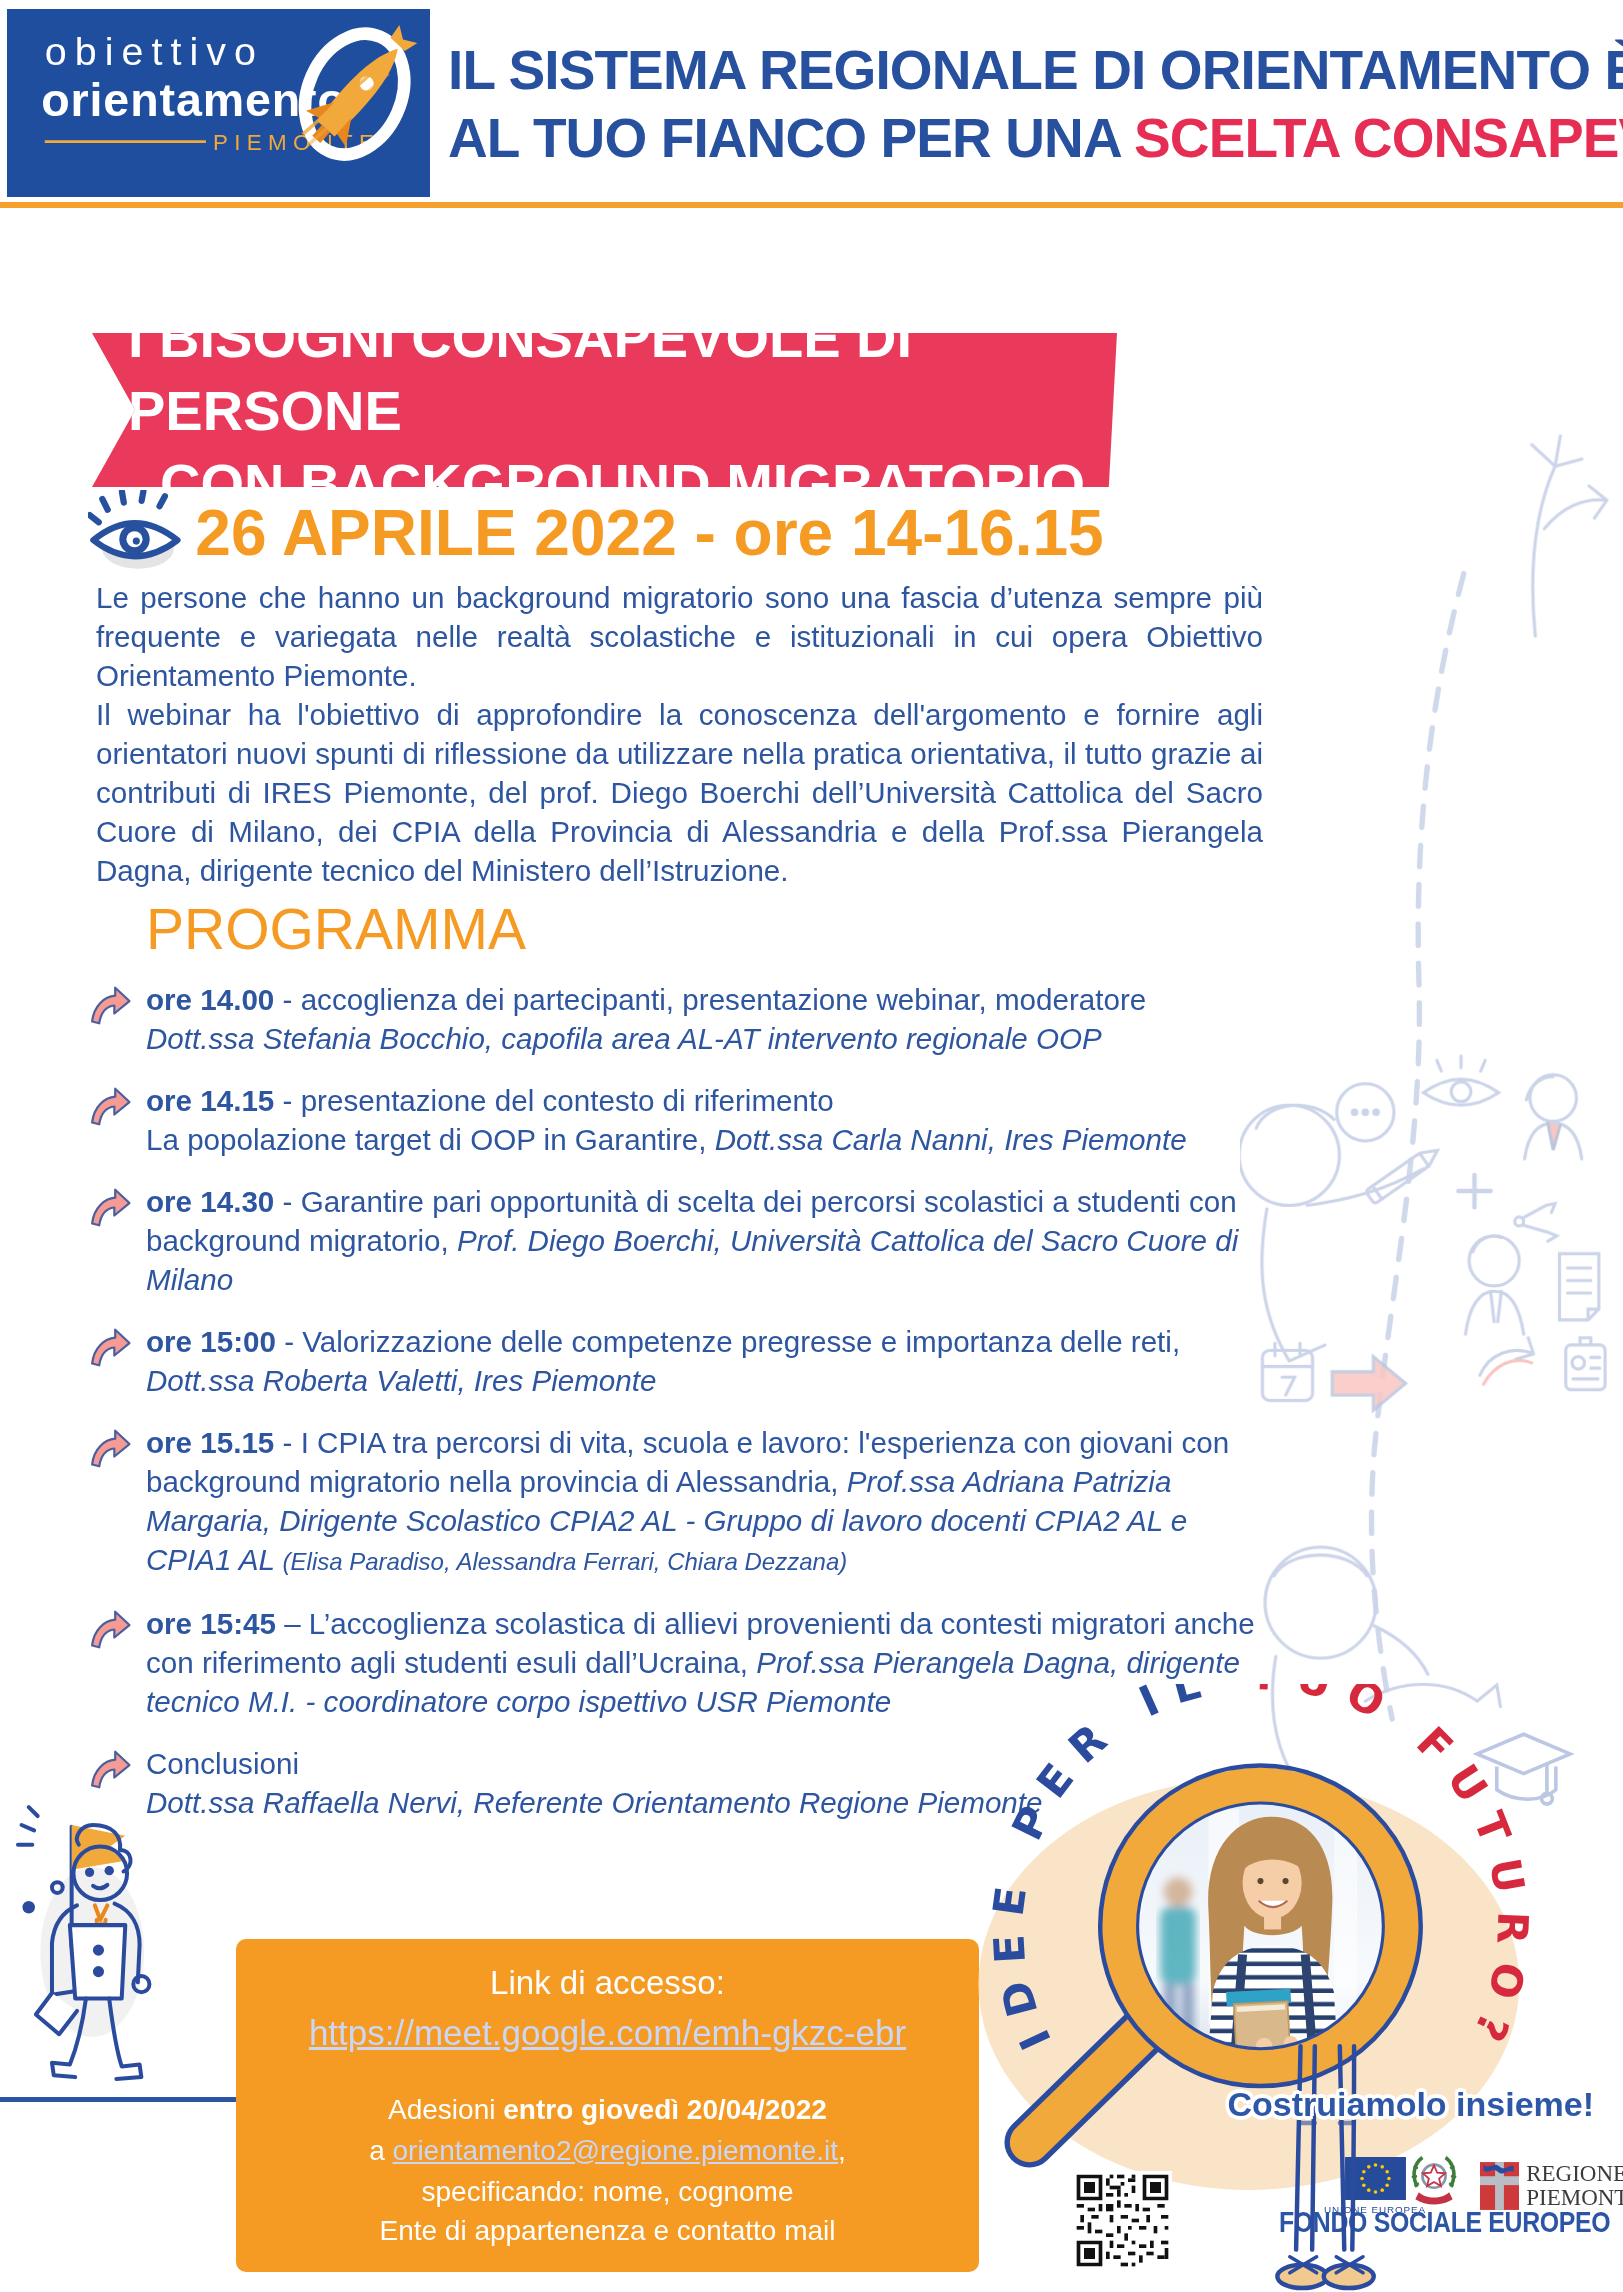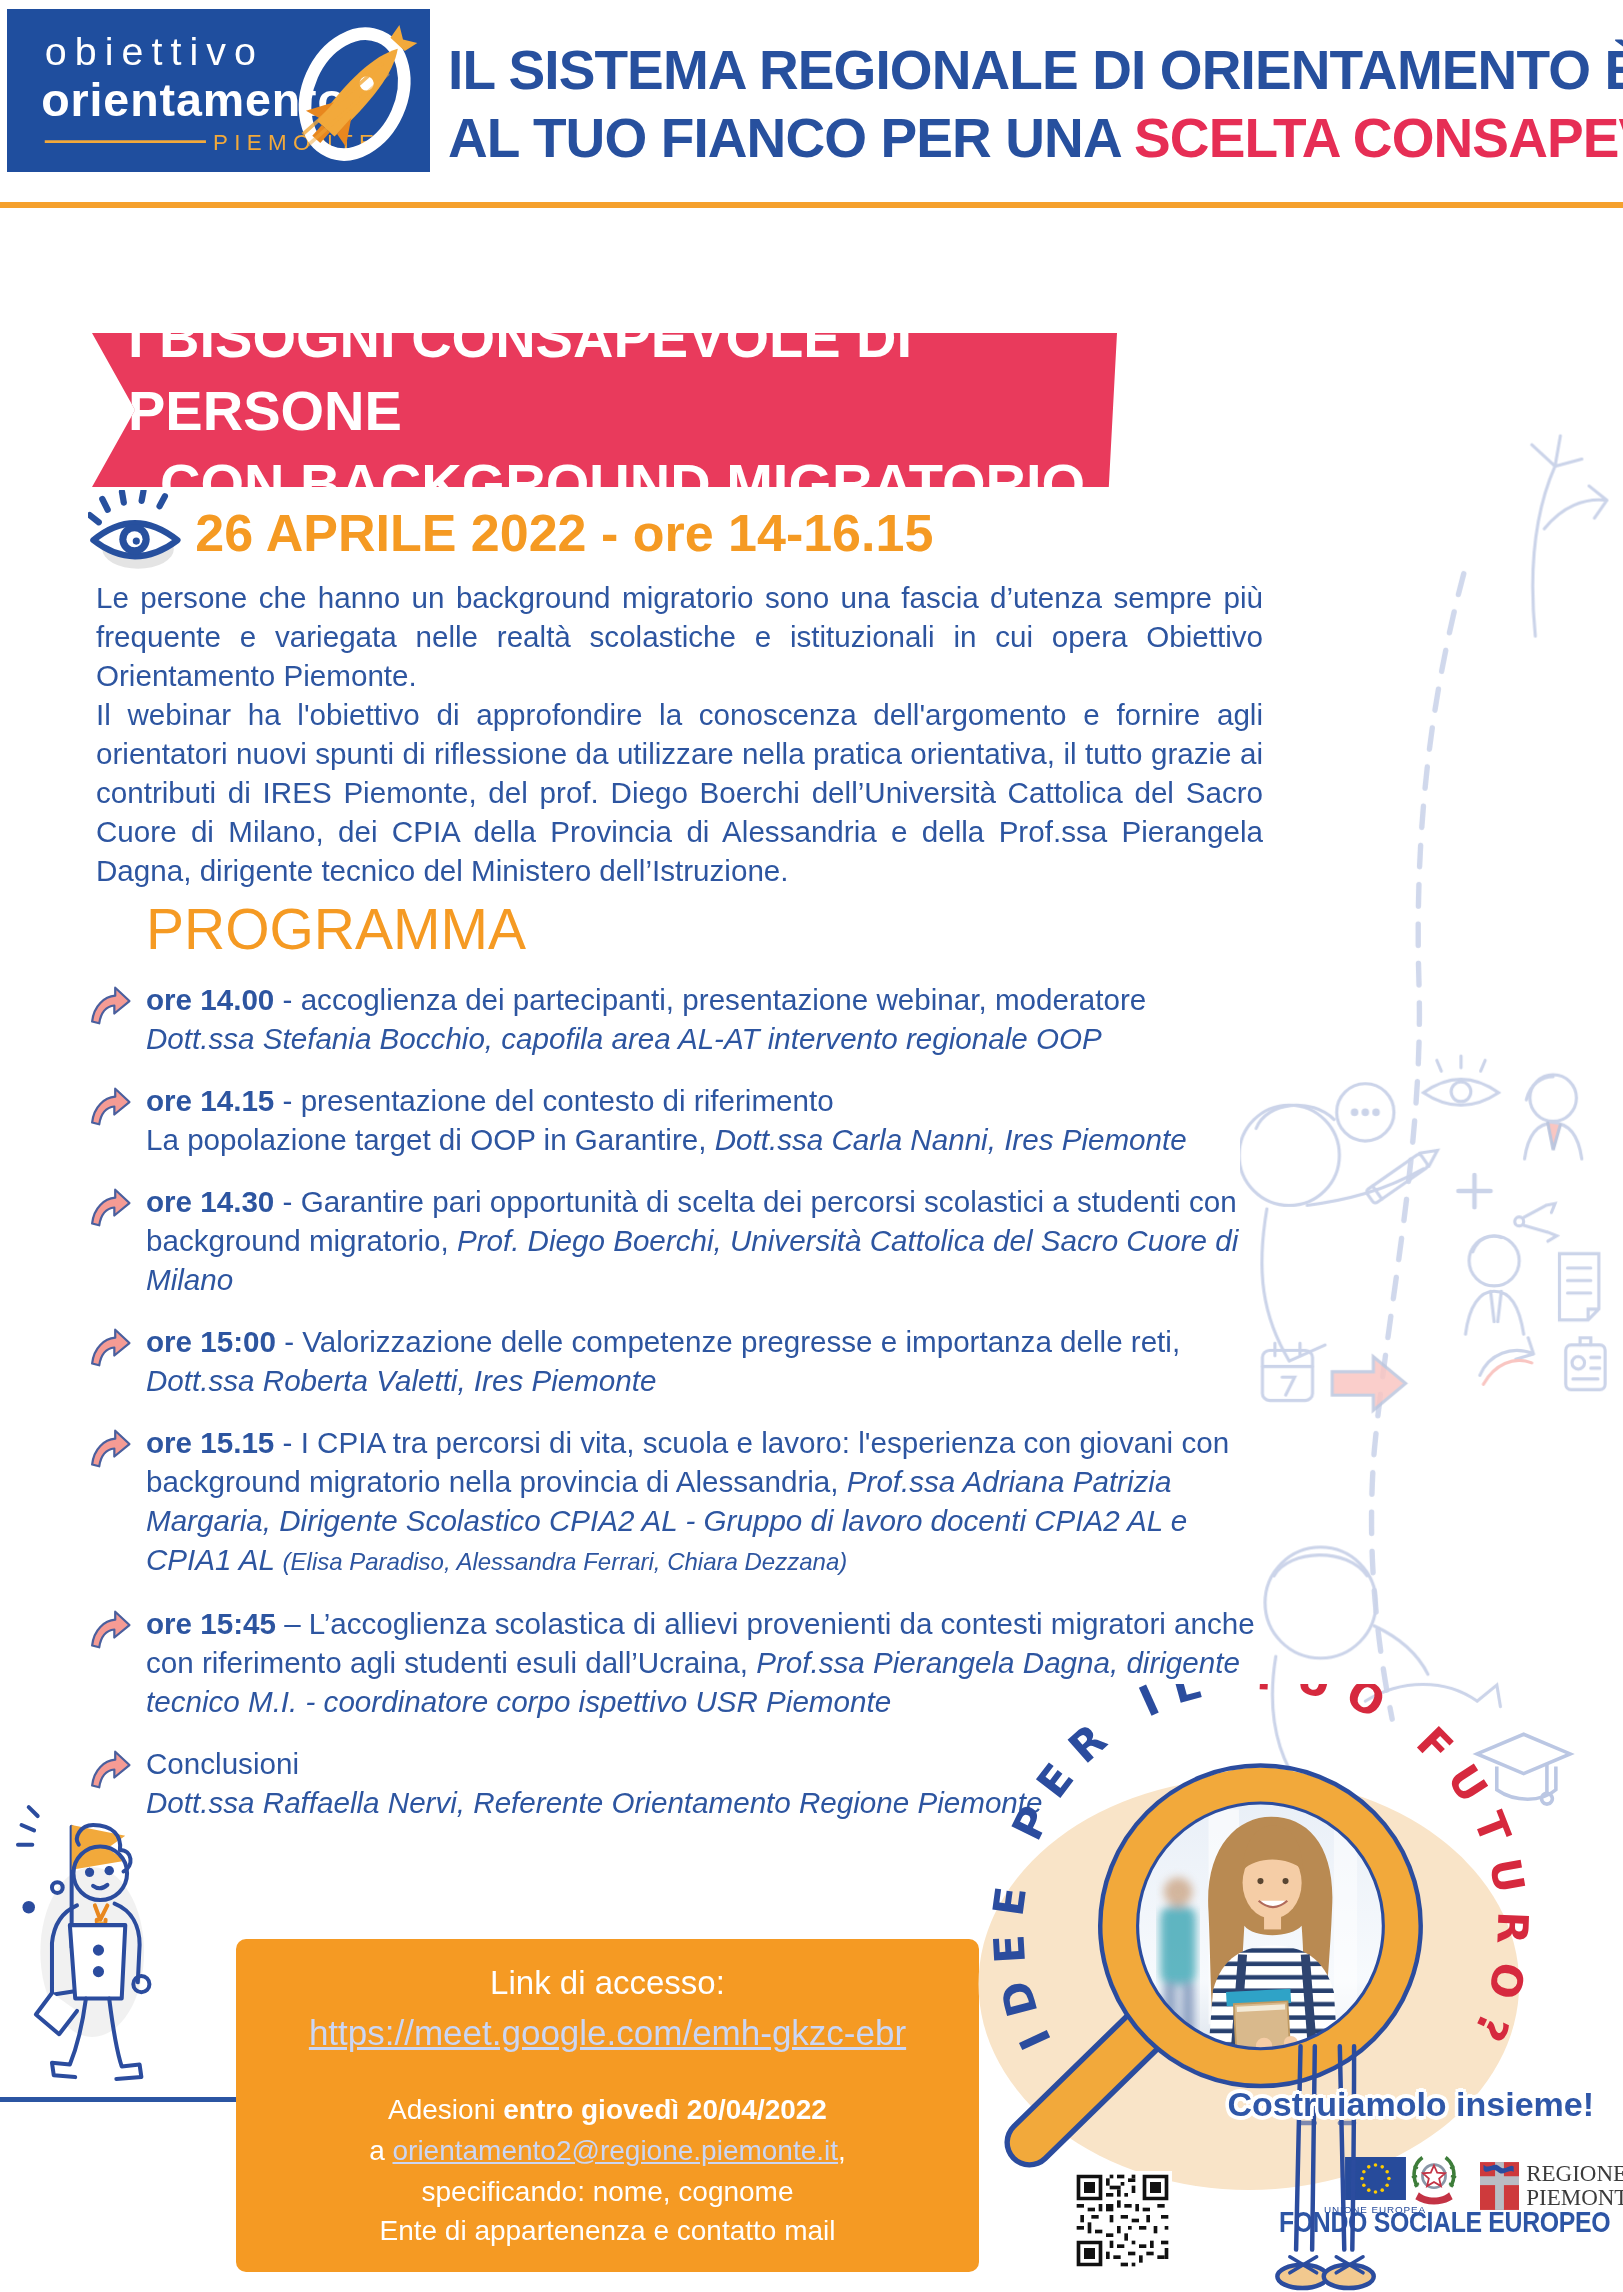--- a/index.html
+++ b/index.html
@@ -1,36 +1,36 @@
 <!DOCTYPE html>
 <html style="font-size:14.3px"><head>
 <meta charset="utf-8">
 <style>
   html,body{margin:0;padding:0;background:#e8e8e8;}
   .page{position:relative;width:1624px;height:2293px;background:#ffffff;overflow:hidden;
         font-family:"Liberation Sans",sans-serif;}
   .abs{position:absolute;}
 
   
-  .logo-box{left:7.2px;top:9px;width:423px;height:163px;background:#1F4E9E;}
+  .logo-box{left:7.2px;top:9px;width:423px;height:188px;background:#1F4E9E;}
   .hdr-title{left:448px;top:36px;width:1164px;font-size:55px;font-weight:bold;
              color:#27509E;line-height:68px;letter-spacing:-0.9px;white-space:nowrap;}
   .hdr-hl{color:#E62E55;}
   .orange-rule{left:0;top:202px;width:1624px;height:6.3px;background:#F5A02C;}
 
   
   .ribbon{left:92px;top:333px;width:1025px;height:154px;background:#E93A5C;
           clip-path:polygon(0% 0%,100% 0%,99.2% 100%,0% 100%,4.2% 50%);
           display:flex;flex-direction:column;justify-content:center;align-items:center;
           padding-left:36px;box-sizing:border-box;}
   .ribbon div{color:#fff;font-weight:bold;font-size:56px;line-height:73px;letter-spacing:0;}
 
   
   .date-row{left:88px;top:488px;display:flex;align-items:center;}
-  .date-text{margin-left:14.3px;font-size:52px;font-weight:bold;color:#F59A23;line-height:90px;white-space:nowrap;}
+  .date-text{margin-left:14.3px;font-size:64px;font-weight:bold;color:#F59A23;line-height:90px;white-space:nowrap;}
 
   
   .intro{left:96px;top:578px;width:1167px;font-size:29.6px;line-height:39px;color:#2D55A0;text-align:justify;}
   .intro p{margin:0;}
 
   
   .prog-h{left:146px;top:896px;font-size:57px;font-weight:normal;color:#F59A23;letter-spacing:0;}
   .prog-list{left:85px;top:980px;width:1191px;}
   .prog-item{display:flex;margin-bottom:23px;}
   .prog-bullet{flex:0 0 61px;padding-top:3.6px;}

